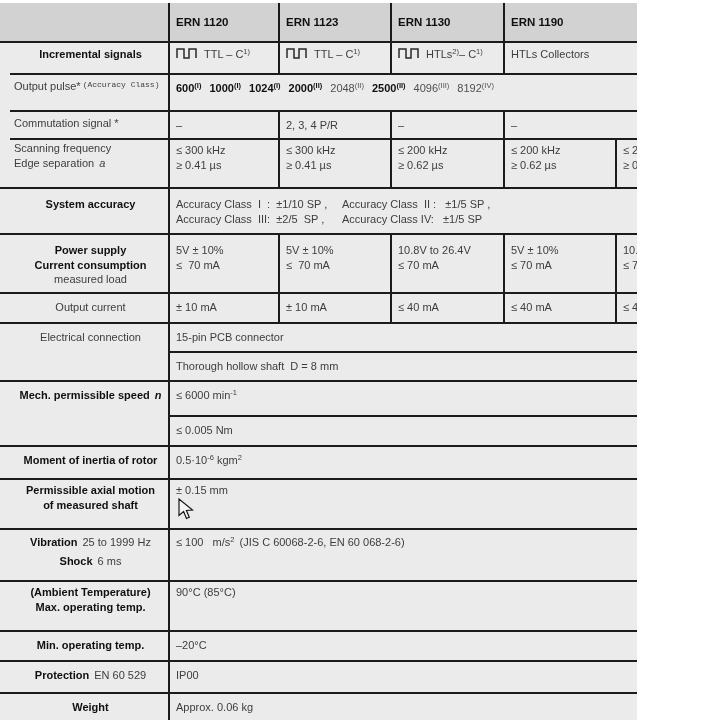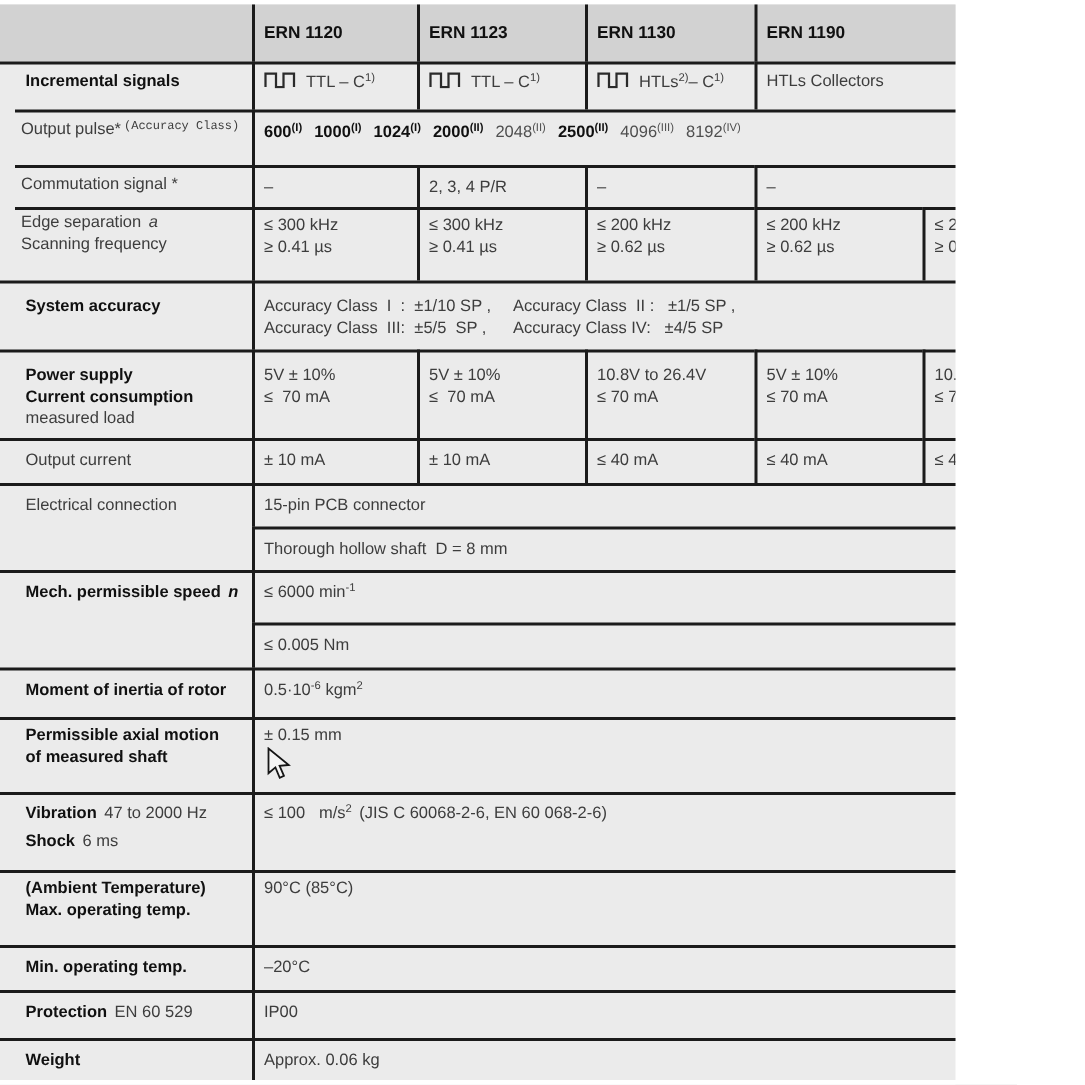--- a/index.html
+++ b/index.html
@@ -14,21 +14,21 @@
     grid-template-rows:38px 32px 37px 28px 49px 46px 59px 30px 29px 29px 35px 30px 33px 50px 52px 50px 30px 32px 28px;
     background:#ebebeb;
   }
   .c {
     font-size:11px; line-height:14.5px; color:#3d3d3d;
     padding:6px 4px 2px 6px; border-top:2px solid #1b1b1b;
     overflow:hidden;
   }
   .hd { background:#d2d2d2; border-top:none; padding-top:12px; font-size:11.5px; }
   .bl { border-left:2px solid #1b1b1b; }
-  .lab { padding-left:17px; }
+  .lab { padding-left:17px;text-align:center; }
   .b  { font-weight:bold; color:#101010; }
   .sub {
     border-top:none; padding-left:14px;
     background-image:linear-gradient(#1b1b1b,#1b1b1b);
     background-repeat:no-repeat;
     background-size:calc(100% - 10px) 2px;
     background-position:10px 0;
   }
   .sp25 { grid-column:2 / 7; }
   .sp56 { grid-column:5 / 7; }
@@ -74,22 +74,22 @@
     <div class="c sub"><span>Output pulse*</span><span class="supnote">(Accuracy Class)</span></div>
     <div class="c bl sp25"><span class="pulse"><span>600</span><span class="sup">(I)</span></span><span class="pulse"><span>1000</span><span class="sup">(I)</span></span><span class="pulse"><span>1024</span><span class="sup">(I)</span></span><span class="pulse"><span>2000</span><span class="sup">(II)</span></span><span class="pulse reg"><span>2048</span><span class="sup">(II)</span></span><span class="pulse"><span>2500</span><span class="sup">(II)</span></span><span class="pulse reg"><span>4096</span><span class="sup">(III)</span></span><span class="pulse reg"><span>8192</span><span class="sup">(IV)</span></span></div>
 
     <div class="c sub">Commutation signal *</div>
     <div class="c bl">–</div>
     <div class="c bl">2, 3, 4 P/R</div>
     <div class="c bl">–</div>
     <div class="c bl sp56">–</div>
 
     <div class="c sub pt3">
+        <span class="line">Scanning frequency</span>
         <span class="line"><span>Edge separation</span><span class="it gapl">a</span></span>
-        <span class="line">Scanning frequency</span>
       </div>
     <div class="c bl pt3">
         <span class="line">≤ 300 kHz</span>
         <span class="line">≥ 0.41 µs</span>
       </div>
     <div class="c bl pt3">
         <span class="line">≤ 300 kHz</span>
         <span class="line">≥ 0.41 µs</span>
       </div>
     <div class="c bl pt3">
@@ -101,21 +101,21 @@
         <span class="line">≥ 0.62 µs</span>
       </div>
     <div class="c bl pt3">
         <span class="line">≤ 200 kHz</span>
         <span class="line">≥ 0.62 µs</span>
       </div>
 
     <div class="c lab b pt8">System accuracy</div>
     <div class="c bl sp25 pt8">
         <span class="line pw">Accuracy Class  I  :  ±1/10 SP ,     Accuracy Class  II :   ±1/5 SP ,</span>
-        <span class="line pw">Accuracy Class  III:  ±5/5  SP ,      Accuracy Class IV:   ±4/5 SP</span>
+        <span class="line pw">Accuracy Class  III:  ±2/5  SP ,      Accuracy Class IV:   ±1/5 SP</span>
       </div>
 
     <div class="c lab pt8">
         <span class="line b">Power supply</span>
         <span class="line b">Current consumption</span>
         <span class="line">measured load</span>
       </div>
     <div class="c bl pt8">
         <span class="line">5V ± 10%</span>
         <span class="line pw">≤  70 mA</span>
@@ -157,21 +157,21 @@
     <div class="c lab b">Moment of inertia of rotor</div>
     <div class="c bl sp25"><span>0.5·10</span><span class="sup">-6</span><span class="pw"> kgm</span><span class="sup">2</span></div>
 
     <div class="c lab b pt3">
         <span class="line">Permissible axial motion</span>
         <span class="line">of measured shaft</span>
       </div>
     <div class="c bl sp25 pt3">± 0.15 mm</div>
 
     <div class="c lab pt3 vib">
-        <span class="line"><span class="b">Vibration</span><span class="gapl">47 to 2000 Hz</span></span>
+        <span class="line"><span class="b">Vibration</span><span class="gapl">25 to 1999 Hz</span></span>
         <span class="line"><span class="b">Shock</span><span class="gapl">6 ms</span></span>
       </div>
     <div class="c bl sp25 pt3 vib">
         <span class="line"><span class="pw">≤ 100   m/s</span><span class="sup">2</span><span class="gapl">(JIS C 60068-2-6, EN 60 068-2-6)</span></span>
       </div>
 
     <div class="c lab b pt3">
         <span class="line">(Ambient Temperature)</span>
         <span class="line">Max. operating temp.</span>
       </div>

